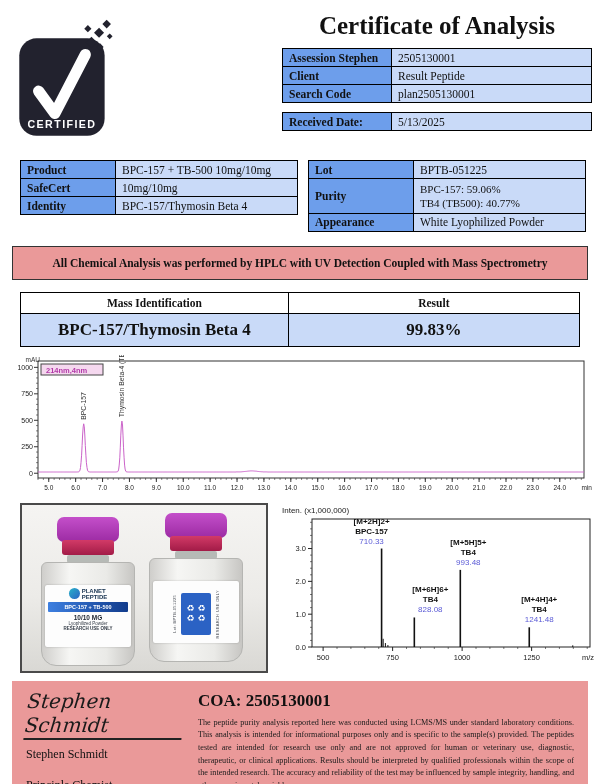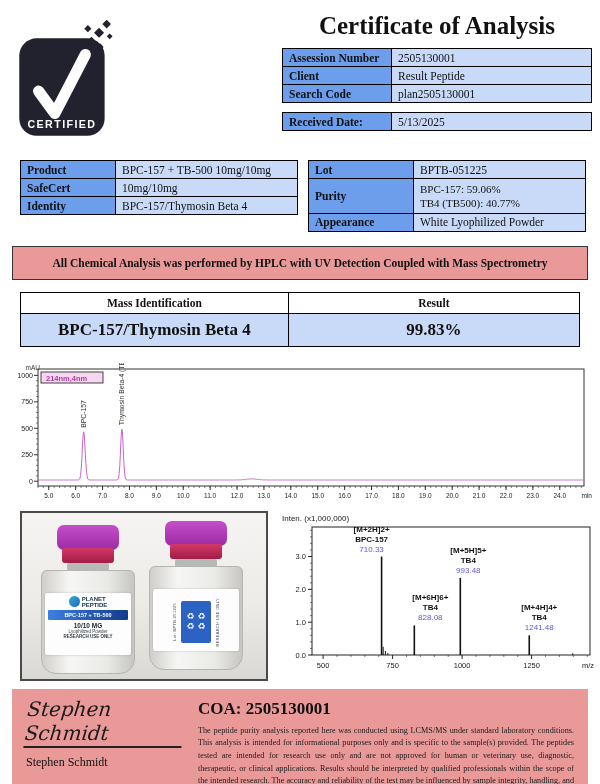--- a/index.html
+++ b/index.html
@@ -25,21 +25,21 @@
   .prod-row .half{flex:1;}
   .prod-row table.kv td.k{width:82px;}
   .prod-row .half.rt table.kv td.k{width:92px;}
   .two-line{line-height:1.3;font-size:11px;}
 
   
   .banner{margin:14px 12px 0 12px;background:#ea9999;border:1px solid #333;
           font-weight:bold;font-size:11.5px;text-align:center;padding:10px 28px;}
 
   
-  .mass-table{border-collapse:collapse;margin:12px 20px 16px 20px;width:560px;table-layout:fixed;}
+  .mass-table{border-collapse:collapse;margin:12px 20px 8px 20px;width:560px;table-layout:fixed;}
   .mass-table td{border:1px solid #000;text-align:center;}
   .mass-table .hdr td{background:#fff;font-weight:bold;font-size:11.5px;padding:4px 2px;}
   .mass-table .val td{background:#c9daf8;font-weight:bold;font-size:17px;padding:6px 2px;}
   .mass-table .c1{width:47%;}
 
   
   .hplc-wrap{margin:4px 0 0 8px;}
   .bottom-row{display:flex;gap:10px;padding:4px 0 0 20px;align-items:flex-start;}
 
   
@@ -100,21 +100,21 @@
       <text x="47" y="108" text-anchor="middle" fill="#ffffff" font-family="Liberation Sans, sans-serif" font-size="10.5" font-weight="bold" letter-spacing="1.4">CERTIFIED</text>
     </svg>
   </div>
 
   <div class="right-col">
     <div class="page-title">Certificate of Analysis</div>
 
     <table class="kv">
       <tbody>
       <tr>
-        <td class="k">Assession Number</td>
+        <td class="k">Assession Stephen</td>
         <td class="v">2505130001</td>
           </tr>
       <tr>
         <td class="k">Client</td>
         <td class="v">Result Peptide</td>
           </tr>
       <tr>
         <td class="k">Search Code</td>
         <td class="v">plan2505130001</td>
           </tr>

